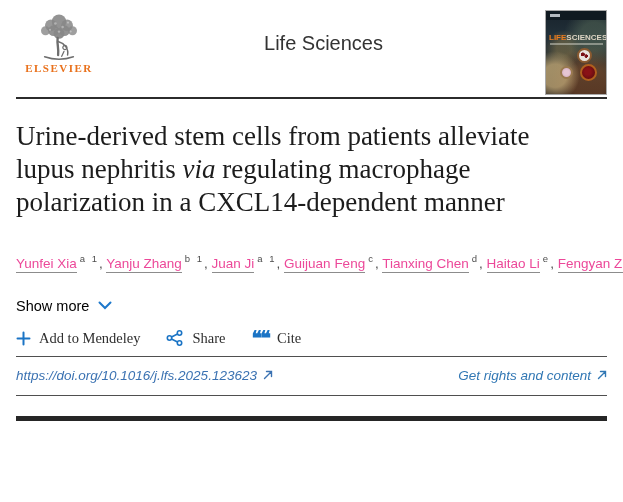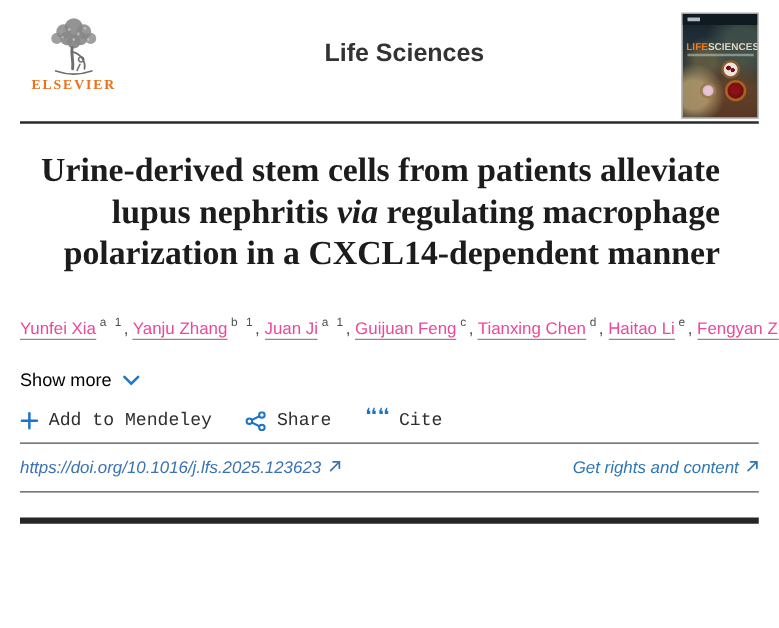--- a/index.html
+++ b/index.html
@@ -15,21 +15,21 @@
   
   .header { display: flex; align-items: flex-start; padding-top: 8px; height: 96px; }
   .logo-block { width: 86px; text-align: center; cursor: pointer; }
   .logo-tree { display: block; margin: 2px auto 0 auto; }
   .logo-word {
     font-family: "Liberation Serif", serif;
     color: #e9711c; font-weight: bold; font-size: 11px; letter-spacing: 1.5px;
     margin-top: -2px;
   }
   .journal-block { flex: 1; text-align: center; padding-top: 24px; }
-  .journal-title { font-size: 20px; color: #333333; font-weight: 700; }
+  .journal-title { font-size: 20px; color: #333333; font-weight: 400; }
   .volume-line { margin-top: 7px; font-size: 13px; color: #3b72b2; cursor: pointer; }
   .cover {
     position: relative; width: 62px; height: 85px; margin-top: 2px;
     border: 1px solid #a9a9a9; overflow: hidden; cursor: pointer;
     background:
       radial-gradient(circle at 15% 78%, rgba(196,170,120,.75) 0 14%, rgba(196,170,120,0) 30%),
       radial-gradient(circle at 80% 30%, rgba(90,110,90,.5) 0 18%, rgba(90,110,90,0) 40%),
       radial-gradient(circle at 30% 45%, rgba(150,130,80,.45) 0 12%, rgba(150,130,80,0) 30%),
       radial-gradient(circle at 70% 85%, rgba(120,70,40,.6) 0 20%, rgba(120,70,40,0) 45%),
       linear-gradient(180deg, #17222b 0%, #223039 30%, #3a3a30 70%, #2a2420 100%);
@@ -51,22 +51,22 @@
   .cov-c2 { width: 13px; height: 13px; left: 14px; top: 55px; background:
       radial-gradient(circle at 50% 50%, #e6c6d4 0 40%, #caa3b8 100%); border: 2px solid #9a7a50; }
   .cov-c3 { width: 17px; height: 17px; left: 34px; top: 53px; background:
       radial-gradient(circle at 45% 45%, #8a1216 0 30%, #4e0a0e 100%); border: 2px solid #b0601e; }
 
   .rule-dark { border: none; height: 2px; background: #2b2b2b; margin-top: 1px; }
 
   
   .article-title {
     margin-top: 21px; max-width: 560px;
-    font-family: "Liberation Serif", serif; font-weight: 700;
-    font-size: 27px; line-height: 33px; color: #1c1c1c; text-align: right;
+    font-family: "Liberation Serif", serif; font-weight: 400;
+    font-size: 27px; line-height: 33px; color: #1c1c1c;
   }
   .article-title .it { font-style: italic; }
 
   
   .authors { margin-top: 28px; font-size: 13.5px; color: #4d4d4d; line-height: 24px; max-width: 575px; }
   .author { white-space: nowrap; }
   .author:not(:last-of-type)::after { content: ", "; }
   .author .nm {
     text-decoration: none; color: #ec4899; cursor: pointer;
     border-bottom: 1px solid #8c8c8c; padding-bottom: 1px;
@@ -74,21 +74,21 @@
   .author sup { font-size: 9.5px; color: #4d4d4d; margin-left: 3px; letter-spacing: 2px; }
 
   
   .show-more {
     margin-top: 22px; display: inline-flex; align-items: center; gap: 9px;
     color: #000000; font-size: 14.5px; cursor: pointer;
   }
 
   
   .action-bar { margin-top: 15px; display: flex; align-items: center; gap: 26px; }
-  .action-btn { display: inline-flex; align-items: center; gap: 8px; font-size: 14.5px; color: #2e2e2e; cursor: pointer; background: none; border: none; font-family: Liberation Mono, monospace; }
+  .action-btn { display: inline-flex; align-items: center; gap: 8px; font-size: 14.5px; color: #2e2e2e; cursor: pointer; background: none; border: none; font-family: Liberation Serif, serif; }
   .action-btn svg { flex: 0 0 auto; }
   .cite-glyph { color: #1b74c5; font-size: 20px; line-height: 10px; letter-spacing: -2px; font-weight: bold; }
 
   .rule-thin { border: none; height: 1px; background: #4f4f4f; margin-top: 9px; }
 
   
   .doi-row { display: flex; justify-content: space-between; align-items: center; padding: 11px 0 12px 0; font-size: 13.5px; font-style: italic; }
   .doi-link, .rights-link { color: #3b72b2; cursor: pointer; display: inline-flex; align-items: center; gap: 6px; }
   .rights-link { color: #3177b4; }
 

